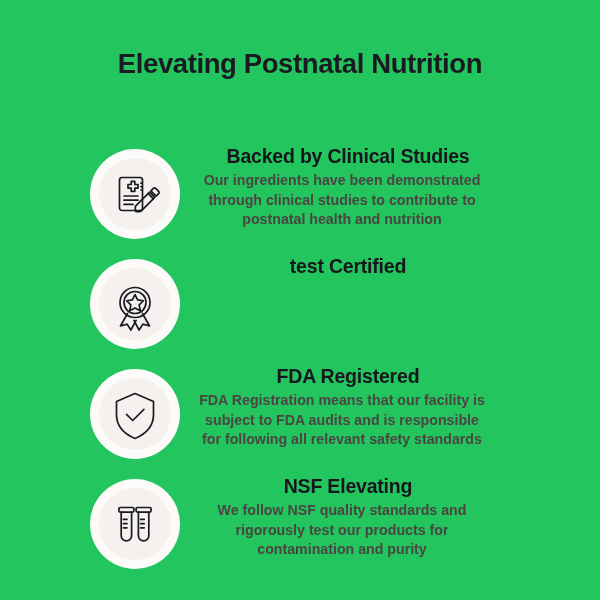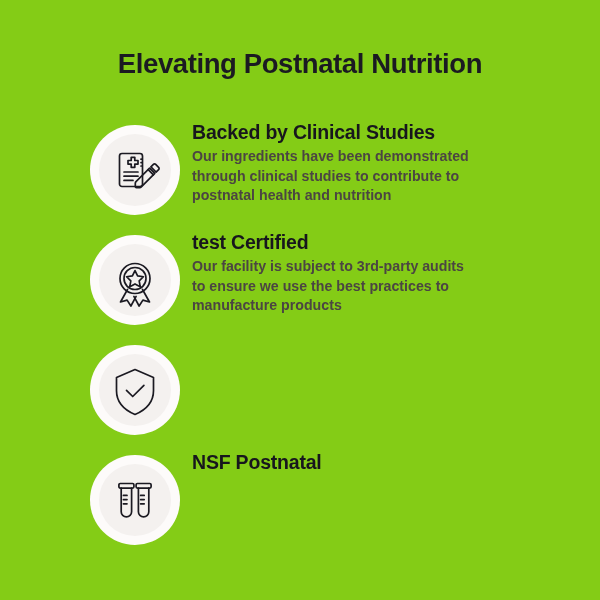--- a/index.html
+++ b/index.html
@@ -10,40 +10,41 @@
     width: 600px;
     height: 600px;
     background: #f7d7cb;
     font-family: "Liberation Sans", sans-serif;
     overflow: hidden;
   }
   .page {
     position: relative;
     width: 600px;
     height: 600px;
-    background: #84cc16;
+    background: #22c55e;
     box-sizing: border-box;
   }
   .page-title {
     position: absolute;
     top: 47px;
     left: 0;
     width: 600px;
     text-align: center;
     font-size: 27.5px;
     font-weight: 700;
     letter-spacing: -0.4px;
     color: #1b1a22;
     line-height: 1.2;
   }
   .features {
     position: absolute;
-    top: 120px;
+    top: 144px;
     left: 0;
     width: 504px;
+    text-align: center;
   }
   .feature {
     position: relative;
     display: flex;
     align-items: flex-start;
     height: 110px;
     padding-left: 90px;
     box-sizing: border-box;
   }
   .icon-badge {
@@ -129,45 +130,51 @@
         <svg width="56" height="56" viewBox="0 0 56 56" fill="none" stroke="#1b1a22" stroke-width="1.7" stroke-linecap="round" stroke-linejoin="round">
           <path d="M20.5 37.5L13.5 50l6.6-1.9L23.9 54l5.2-9.6"></path>
           <path d="M35.5 37.5L42.5 50l-6.6-1.9L32.1 54l-5.2-9.6"></path>
           <circle cx="28" cy="26.5" r="15"></circle>
           <circle cx="28" cy="26.5" r="11"></circle>
           <path d="M28 18.6l2.6 5.3 5.8.85-4.2 4.1 1 5.8-5.2-2.7-5.2 2.7 1-5.8-4.2-4.1 5.8-.85z"></path>
         </svg>
       </div>
       <div class="feature-text">
         <p class="feature-heading">test Certified</p>
-        <p class="feature-body">Our facility is subject to 3rd-party audits
-to ensure we use the best practices to
-manufacture products</p>
       </div>
     </div>
 
     <div class="feature">
       <div class="icon-badge">
         <svg width="56" height="56" viewBox="0 0 56 56" fill="none" stroke="#1b1a22" stroke-width="1.7" stroke-linecap="round" stroke-linejoin="round">
           <path d="M28 7.5L46.5 15.5v13.2c0 11.2-7.6 19.1-18.5 23.8C17.1 47.8 9.5 39.9 9.5 28.7V15.5z"></path>
           <path d="M19.5 28.3l6.2 6.2 11.2-11.2"></path>
         </svg>
+      </div>
+      <div class="feature-text">
+        <p class="feature-heading">FDA Registered</p>
+        <p class="feature-body">FDA Registration means that our facility is
+subject to FDA audits and is responsible
+for following all relevant safety standards</p>
       </div>
     </div>
 
     <div class="feature">
       <div class="icon-badge">
         <svg width="56" height="56" viewBox="0 0 56 56" fill="none" stroke="#1b1a22" stroke-width="1.7" stroke-linecap="round" stroke-linejoin="round">
           <path d="M13.2 11.5h12.4a1.3 1.3 0 0 1 1.3 1.3v2a1.3 1.3 0 0 1-1.3 1.3H13.2a1.3 1.3 0 0 1-1.3-1.3v-2a1.3 1.3 0 0 1 1.3-1.3z"></path>
           <path d="M14.2 16.1v23.6a5.2 5.2 0 0 0 5.2 5.2 5.2 5.2 0 0 0 5.2-5.2V16.1"></path>
           <path d="M16.4 23.4h3.6M16.4 27.6h3.6M16.4 31.8h3.6"></path>
           <path d="M30.4 11.5h12.4a1.3 1.3 0 0 1 1.3 1.3v2a1.3 1.3 0 0 1-1.3 1.3H30.4a1.3 1.3 0 0 1-1.3-1.3v-2a1.3 1.3 0 0 1 1.3-1.3z"></path>
           <path d="M31.4 16.1v23.6a5.2 5.2 0 0 0 5.2 5.2 5.2 5.2 0 0 0 5.2-5.2V16.1"></path>
           <path d="M33.6 23.4h3.6M33.6 27.6h3.6M33.6 31.8h3.6"></path>
         </svg>
       </div>
       <div class="feature-text">
-        <p class="feature-heading">NSF Postnatal</p>
+        <p class="feature-heading">NSF Elevating</p>
+        <p class="feature-body">We follow NSF quality standards and
+rigorously test our products for
+contamination and purity</p>
       </div>
     </div>
 
   </div>
 </div>
 
 </body></html>

